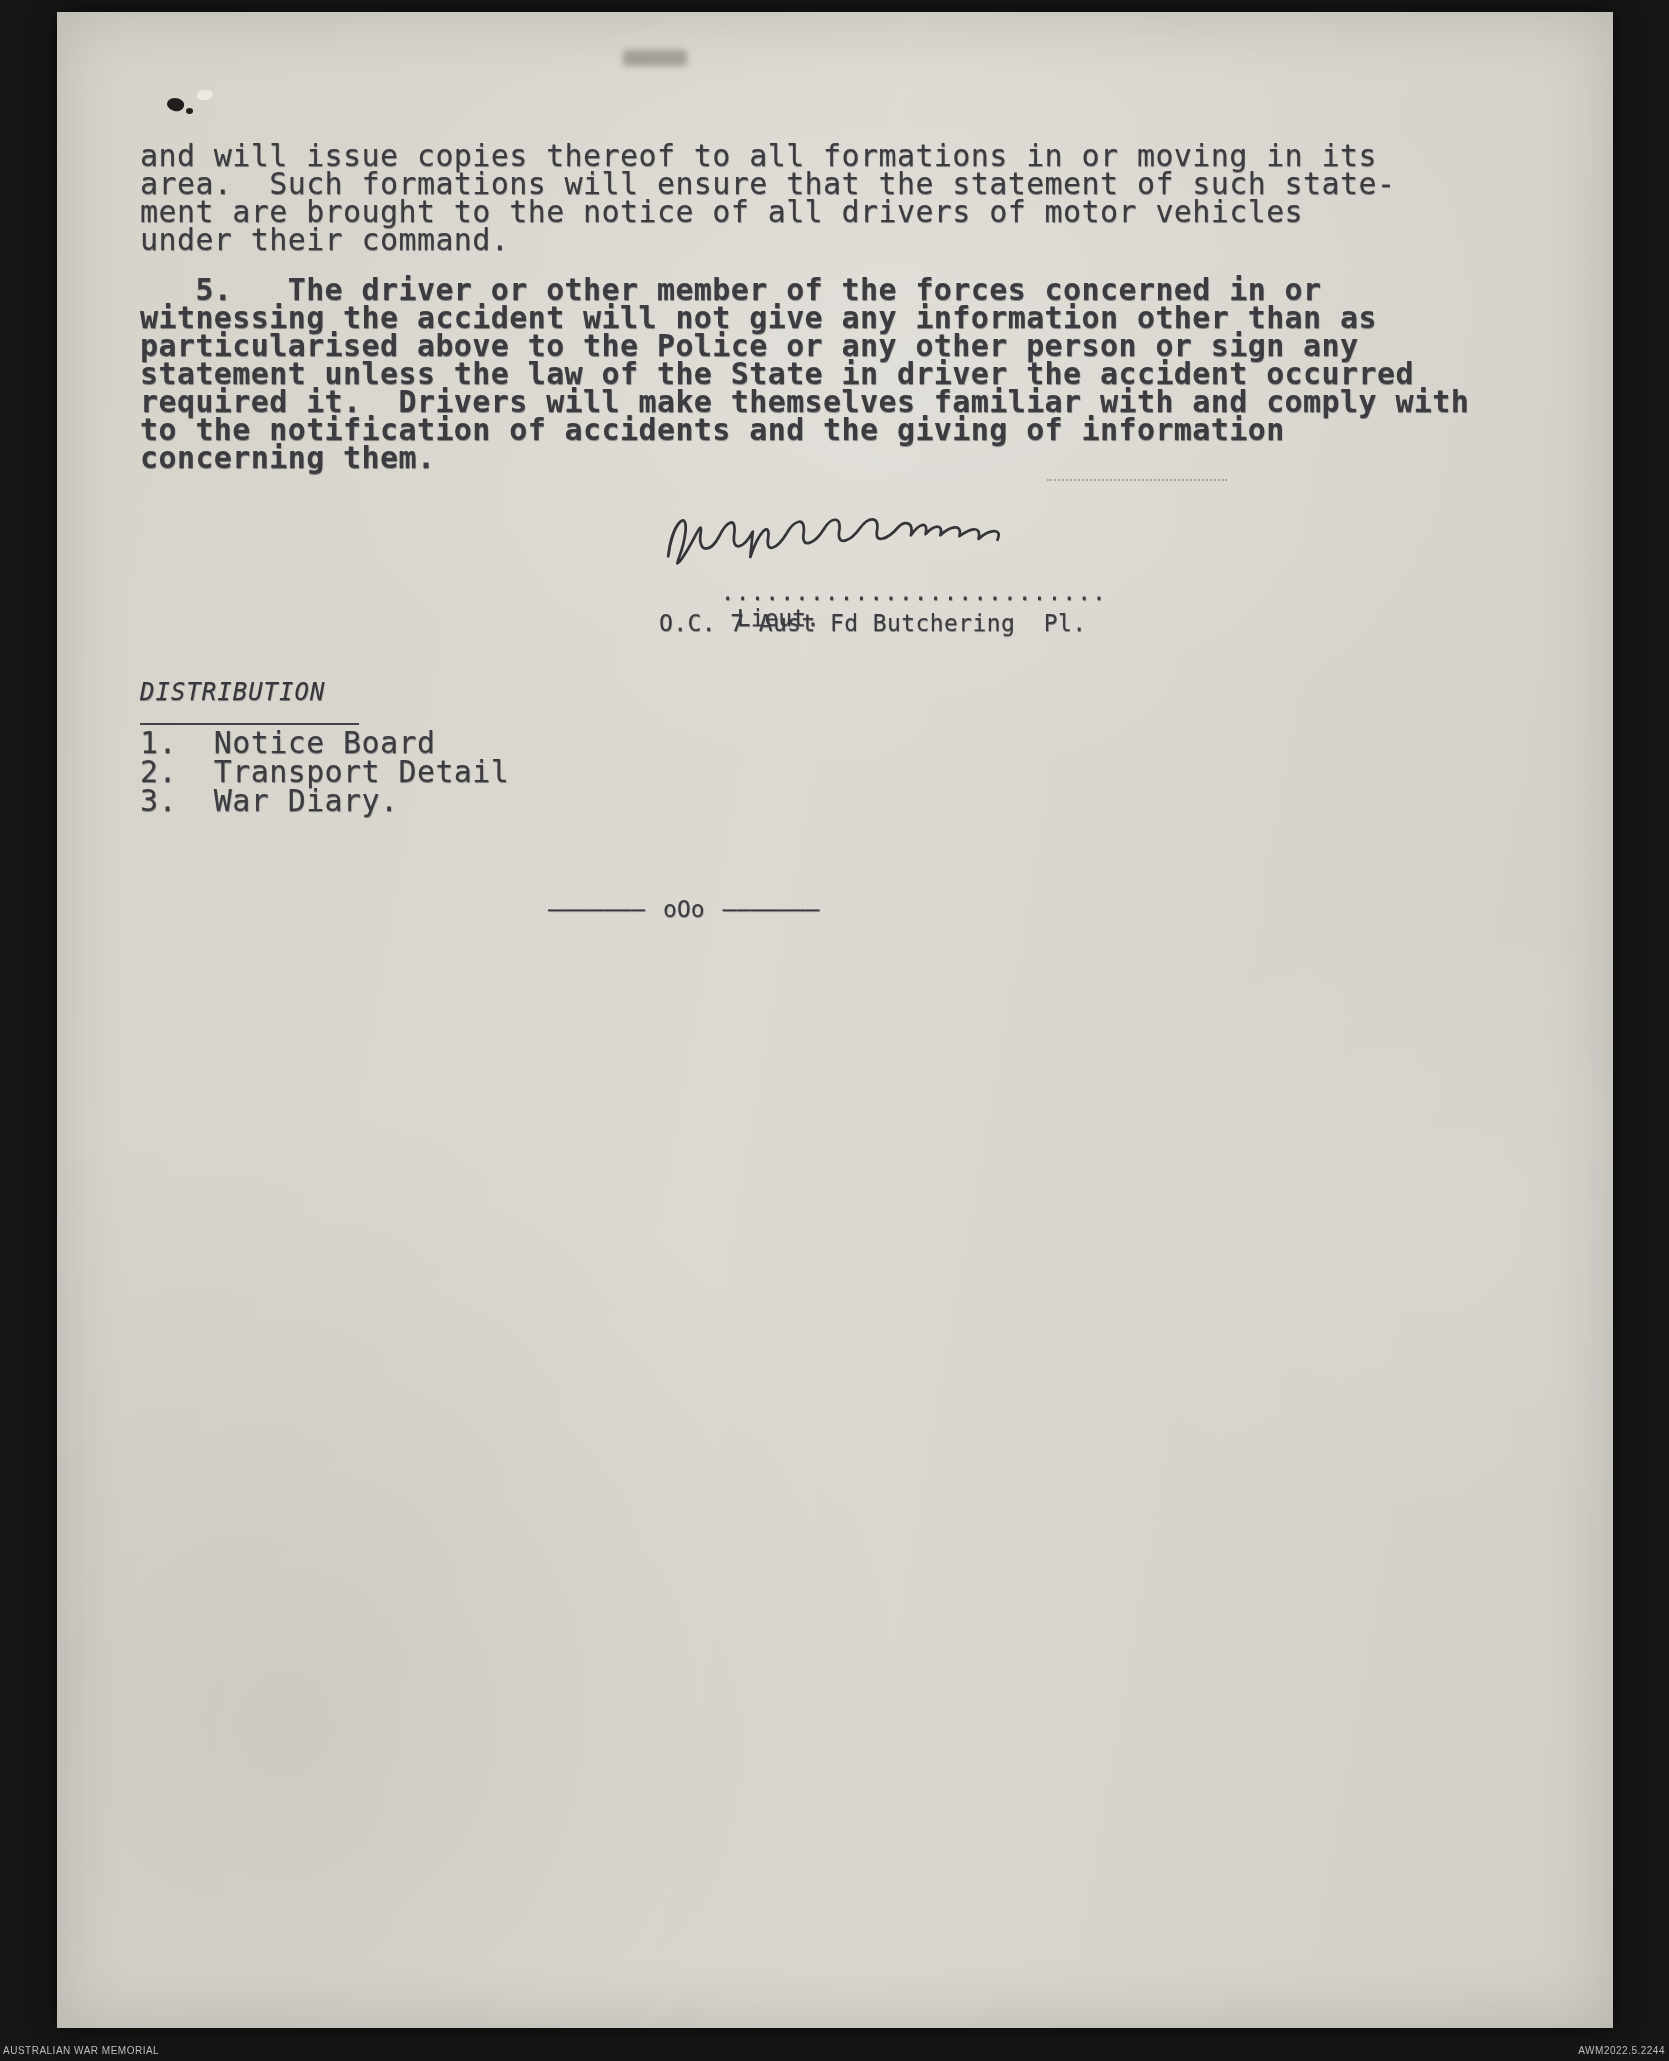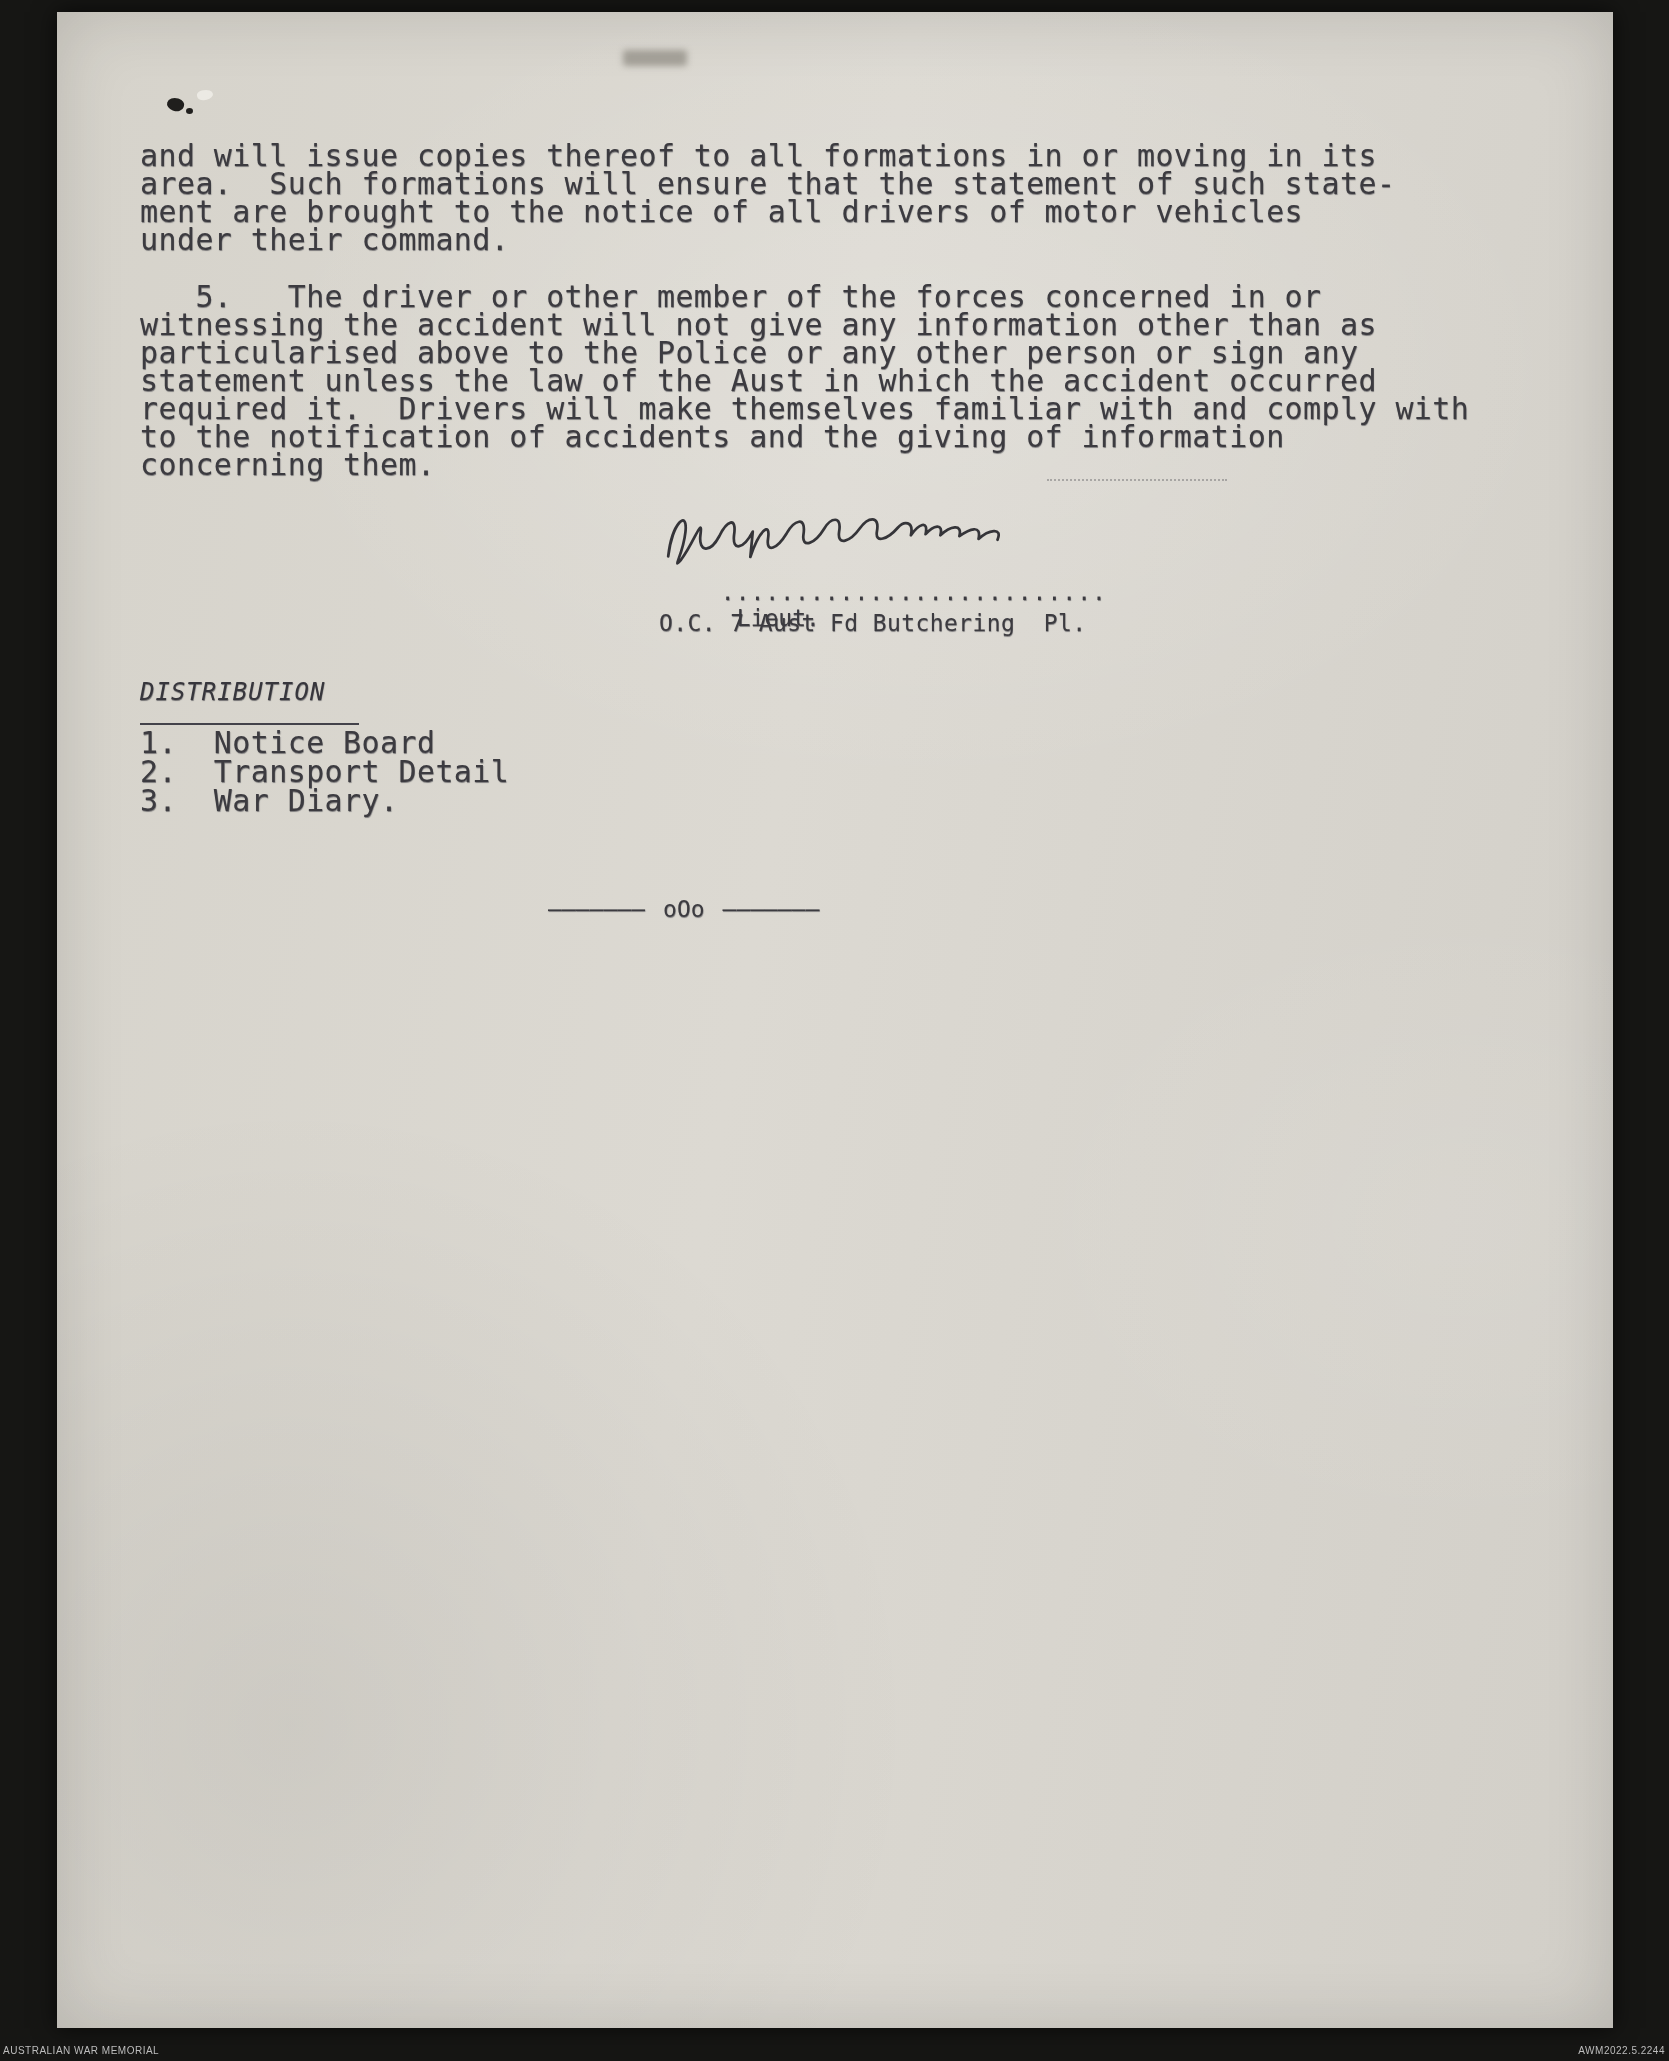--- a/index.html
+++ b/index.html
@@ -26,21 +26,21 @@
   .line{
     white-space:pre;
     font-size:30px;
     line-height:28px;
     letter-spacing:0.4px;
     color:#3c3b40;
     text-shadow:0.4px 0.6px 0.8px rgba(55,55,62,0.55);
   }
   .para{position:absolute;}
   .p-cont{left:83px;top:130px;}
-  .p-five{left:83px;top:271px;}
+  .p-five{left:83px;top:264px;font-weight:bold;}
   
   .signature{
     position:absolute;left:600px;top:478px;
     transform:rotate(-4deg);
   }
   .signature path{
     stroke:#26262b;stroke-width:2.6;fill:none;
     stroke-linecap:round;stroke-linejoin:round;opacity:0.92;
   }
   .sig-line{position:absolute;left:606px;top:548px;white-space:pre;}
@@ -119,21 +119,21 @@
       <div class="line">and will issue copies thereof to all formations in or moving in its</div>
       <div class="line">area.  Such formations will ensure that the statement of such state-</div>
       <div class="line">ment are brought to the notice of all drivers of motor vehicles</div>
       <div class="line">under their command.</div>
     </div>
 
     <div class="para p-five">
       <div class="line">   5.   The driver or other member of the forces concerned in or</div>
       <div class="line">witnessing the accident will not give any information other than as</div>
       <div class="line">particularised above to the Police or any other person or sign any</div>
-      <div class="line">statement unless the law of the Aust in which the accident occurred</div>
+      <div class="line">statement unless the law of the State in driver the accident occurred</div>
       <div class="line">required it.  Drivers will make themselves familiar with and comply with</div>
       <div class="line">to the notification of accidents and the giving of information</div>
       <div class="line">concerning them.</div>
     </div>
 
     <svg class="signature" viewBox="0 0 340 80" width="360" height="84" aria-hidden="true">
       <path d="M8 52 C14 20 30 8 26 30 C22 52 10 66 20 56 C34 40 44 14 40 34
                C37 50 48 52 58 36 C66 22 76 18 72 36 C69 52 80 50 90 34
                L86 58 C96 34 108 24 104 42 C101 56 112 52 122 38
                C130 26 142 22 138 40 C135 54 148 50 158 36

